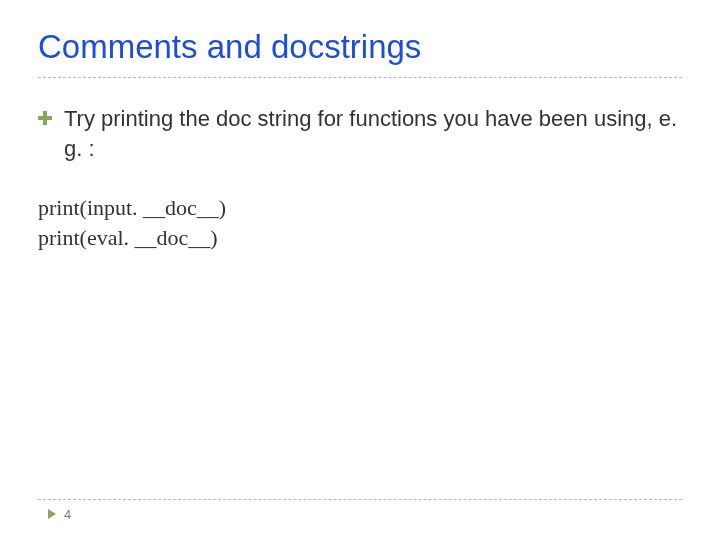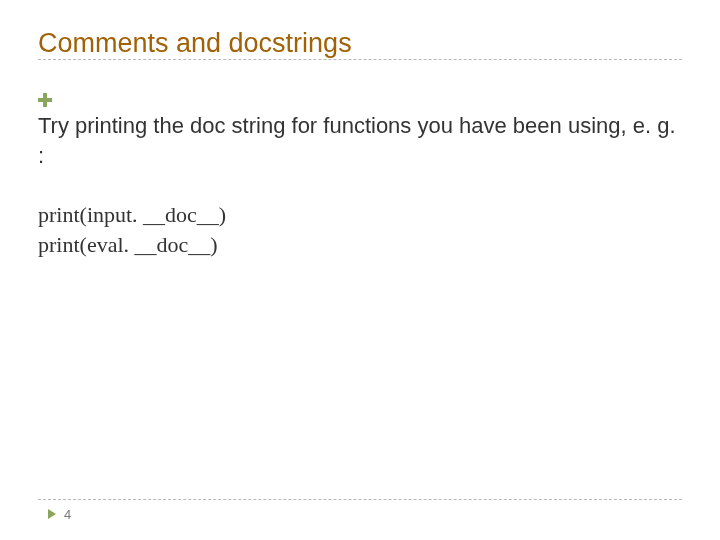--- a/index.html
+++ b/index.html
@@ -9,35 +9,34 @@
     }
     body {
       width: 720px;
       height: 540px;
       background: #ffffff;
       font-family: Arial, Helvetica, sans-serif;
       position: relative;
       padding: 28px 38px 0 38px;
     }
     .slide-title {
-      font-size: 27px;
-      color: #a16207;
+      font-size: 33px;
+      color: #1d4ed8;
       font-weight: normal;
-      margin-bottom: 0;
+      margin-bottom: 11px;
     }
     .title-divider {
       border: none;
       border-top: 1.5px dashed #b8b8b8;
       margin-bottom: 26px;
     }
     .bullet-row {
       display: flex;
       align-items: flex-start;
       margin-bottom: 30px;
-      flex-direction: column;
     }
     .bullet-icon {
       flex-shrink: 0;
       margin-top: 7px;
       margin-right: 12px;
     }
     .bullet-text {
       font-size: 22px;
       color: #333333;
       line-height: 1.35;

